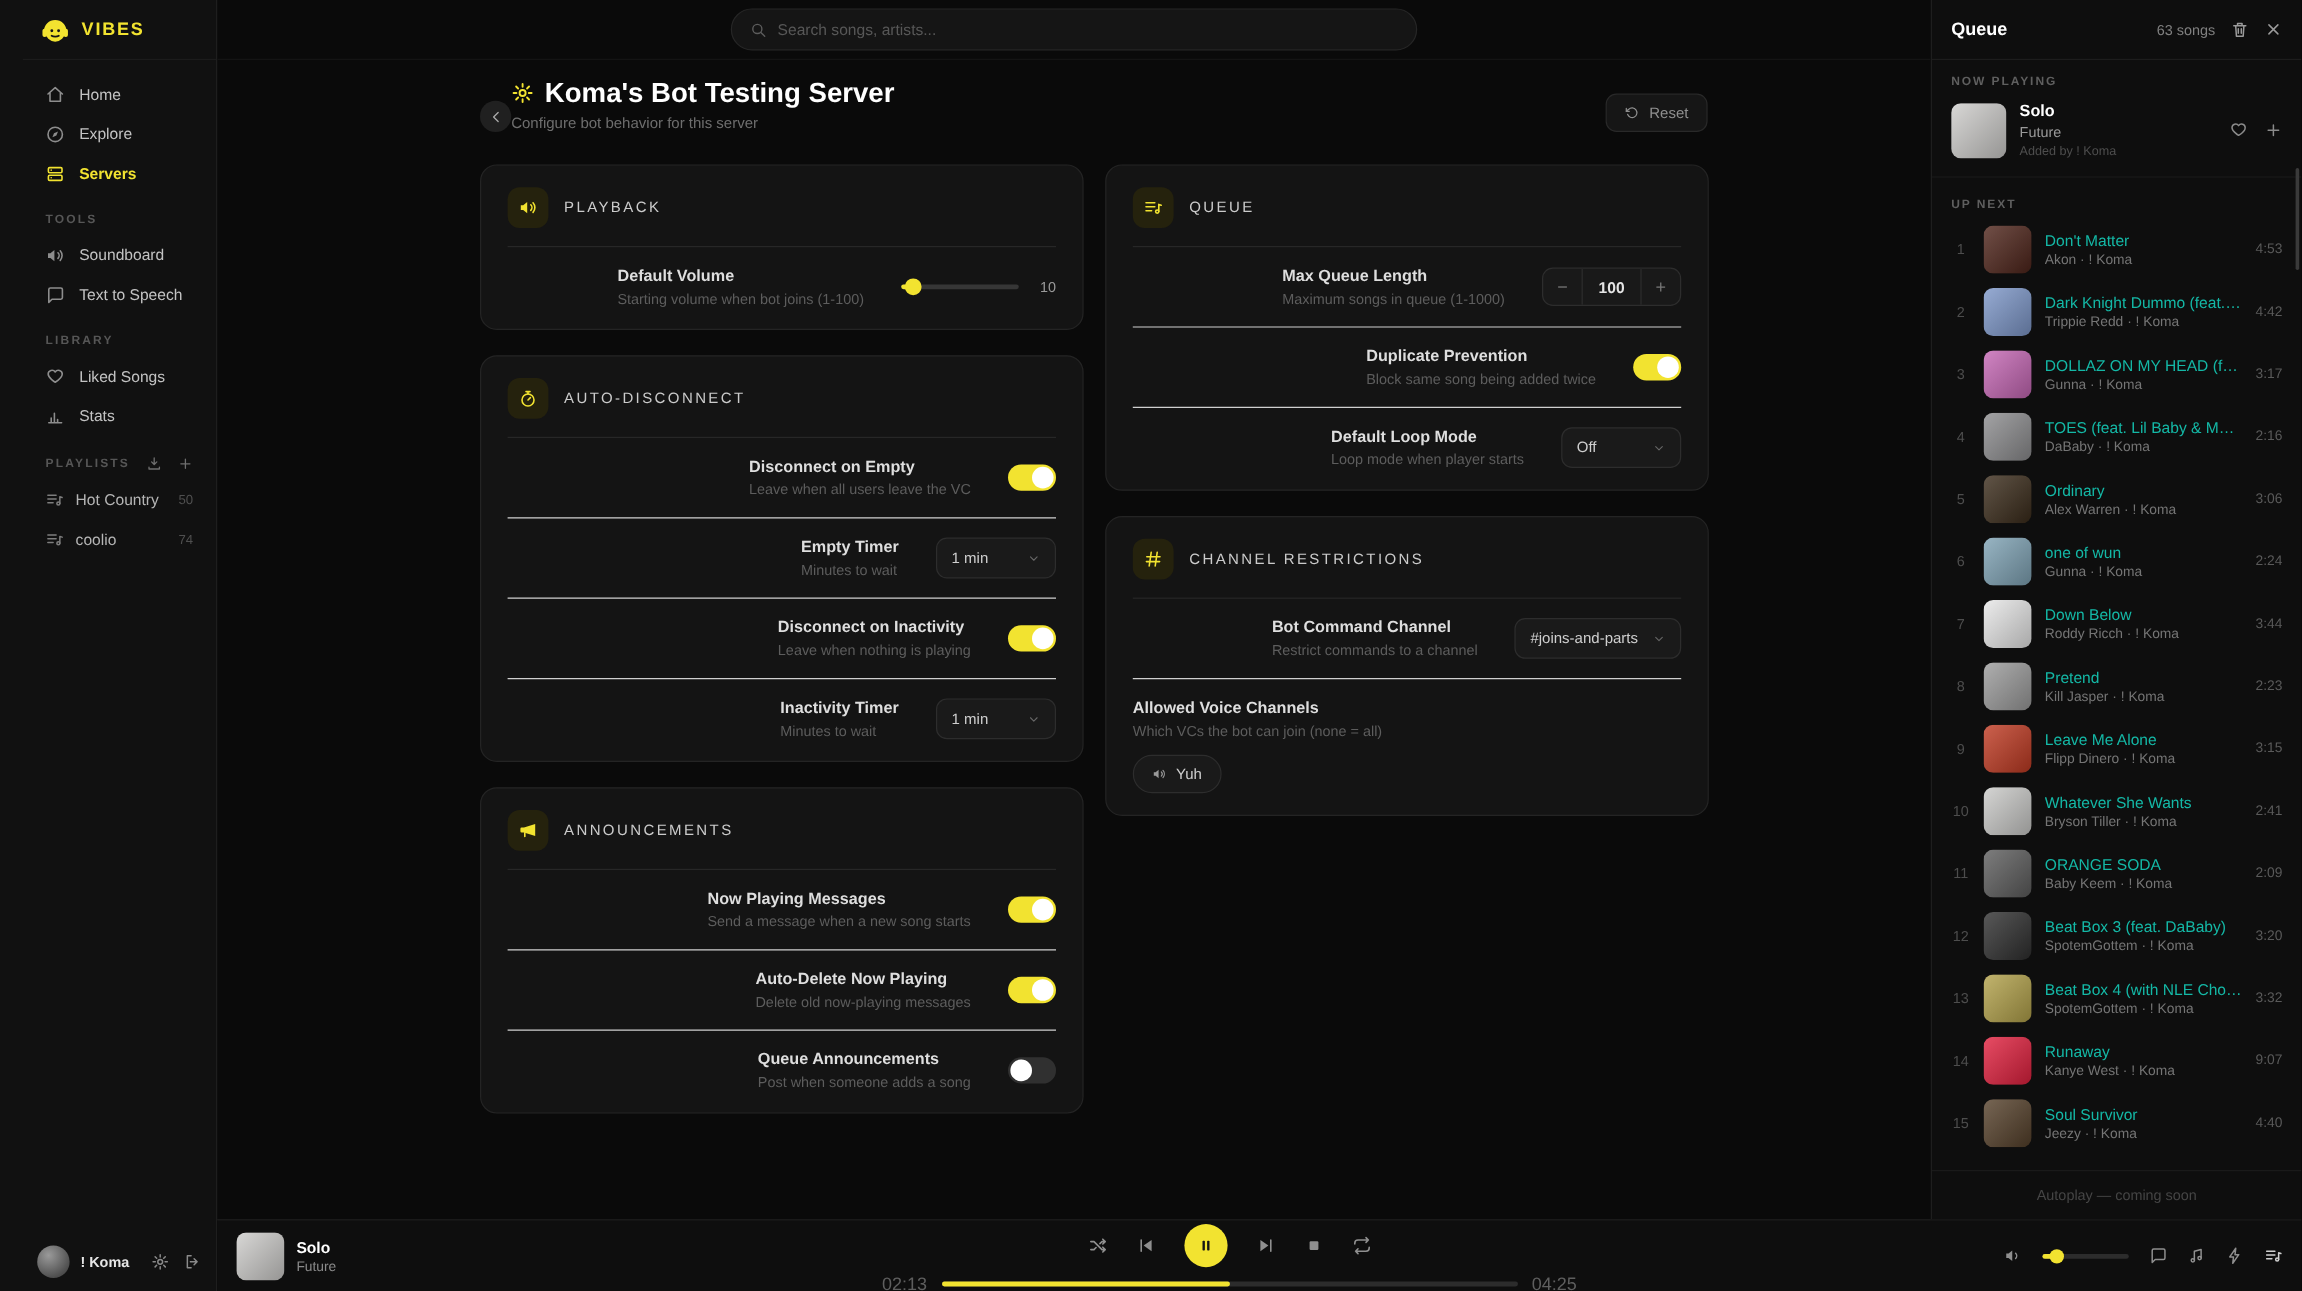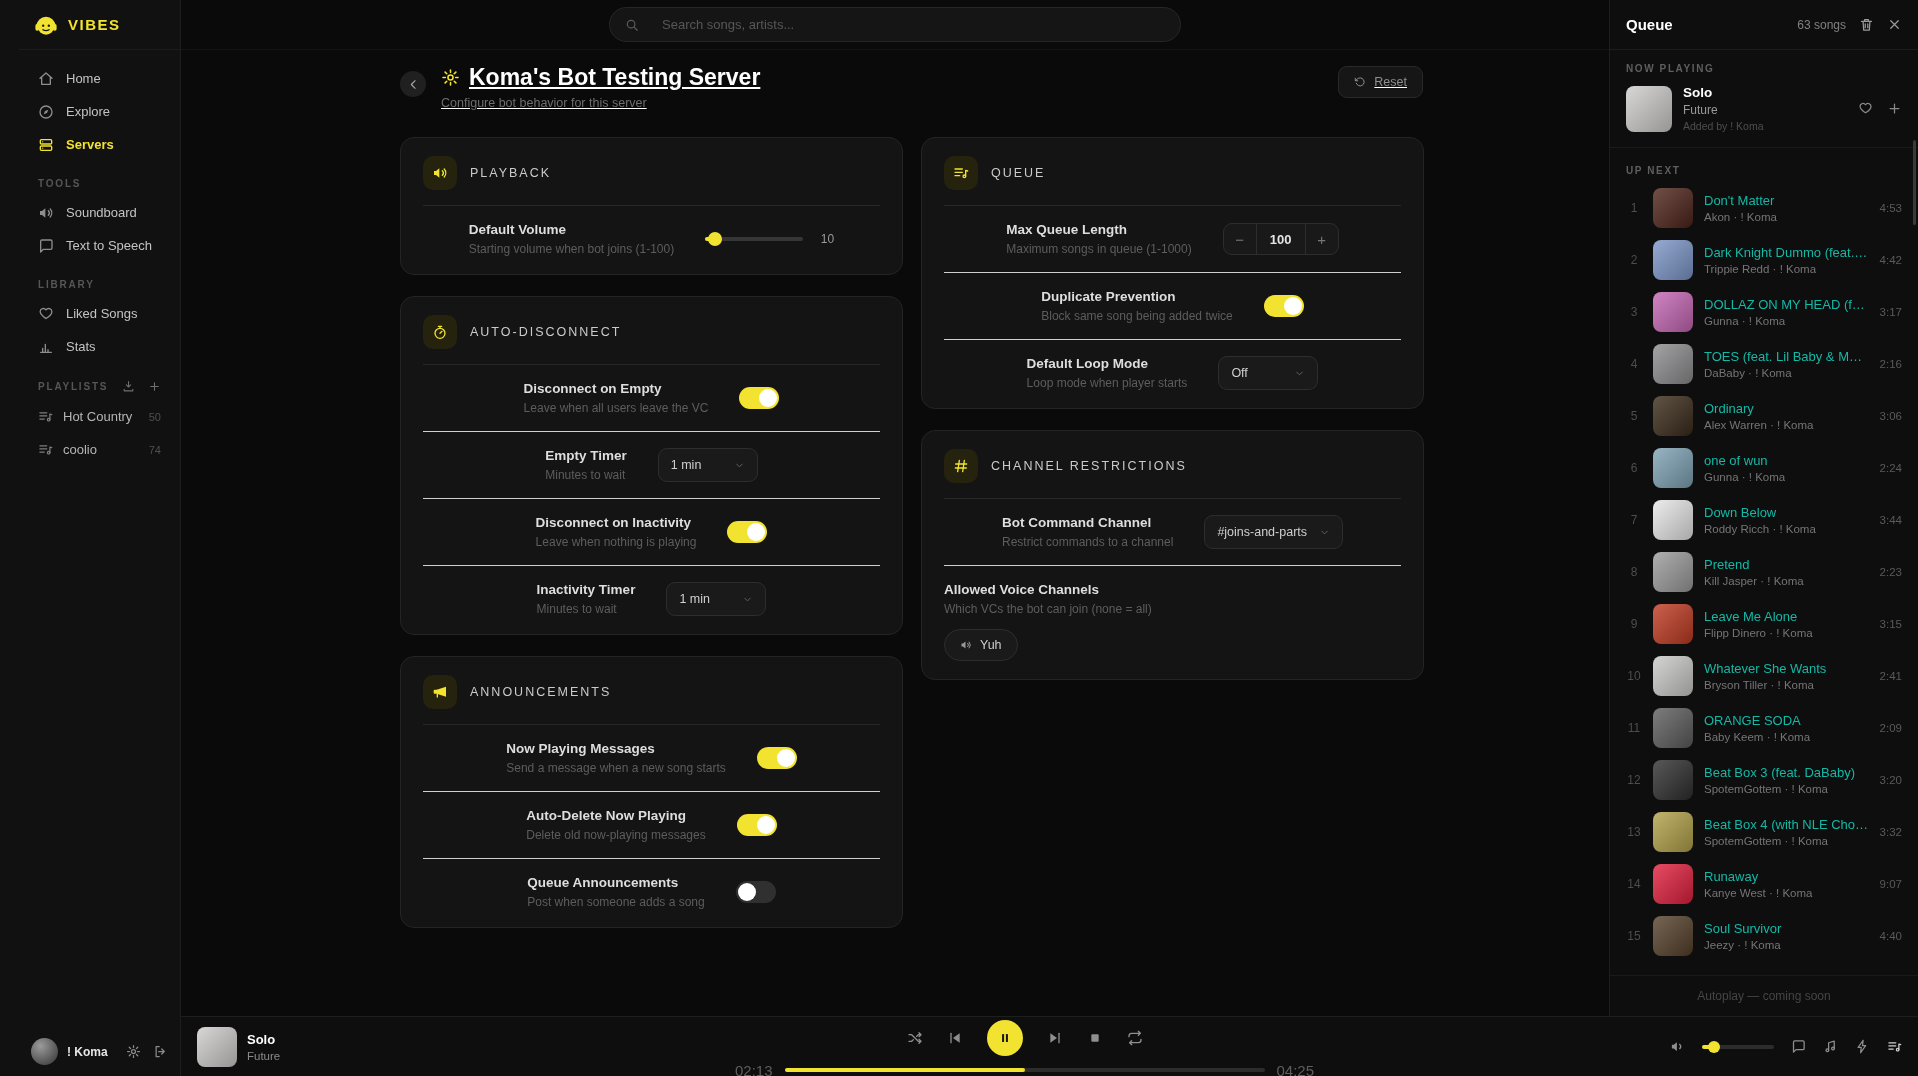--- a/index.html
+++ b/index.html
@@ -39,48 +39,48 @@
     background:radial-gradient(circle at 35% 30%,#9a9a9a,#4c4c4c 75%);}
   .user-name{font-size:12px;font-weight:bold;color:#e6e6e6;}
   .user-icons{margin-left:auto;display:flex;gap:12px;color:#8a8a8a;}
   .user-icons .ic{width:15px;height:15px;cursor:pointer;}
 
   
   .main{grid-row:1;grid-column:2;overflow:hidden;display:flex;flex-direction:column;}
   .topbar{height:50px;flex:none;display:flex;align-items:center;justify-content:center;
     border-bottom:1px solid #141414;}
   .search{width:572px;height:35px;border-radius:18px;background:#151515;
-    border:1px solid #262626;display:flex;align-items:center;gap:23px;padding:0 15px;}
+    border:1px solid #262626;display:flex;align-items:center;gap:9px;padding:0 15px;}
   .search .ic{width:14px;height:14px;color:#5c5c5c;}
   .search input{flex:1;background:transparent;border:none;outline:none;color:#bbb;
     font-size:13px;font-family:inherit;}
   .search input::placeholder{color:#575757;}
   .content{padding:14px 0 0 219px;}
-  .page-header{display:flex;align-items:flex-start;gap:15px;width:1023px;text-decoration:underline;}
+  .page-header{display:flex;align-items:flex-end;width:1023px;}
   .back-btn{width:26px;height:26px;border-radius:50%;background:#202020;color:#aaa;
     display:flex;align-items:center;justify-content:center;margin-top:7px;cursor:pointer;}
   .back-btn .ic{width:13px;height:13px;}
   .title-row{display:flex;align-items:center;gap:9px;}
   .title-row .gear{width:19px;height:19px;color:var(--accent);}
   h1{font-size:23px;font-weight:bold;color:#fff;}
   .subtitle{font-size:12.5px;color:#6e6e6e;margin-top:5px;}
   .reset-btn{margin-left:auto;display:flex;align-items:center;gap:8px;padding:8px 15px;
     background:#161616;border:1px solid #292929;border-radius:9px;color:#8f8f8f;
     font-size:12.5px;cursor:pointer;margin-top:2px;}
   .reset-btn .ic{width:12px;height:12px;}
   .settings{margin-top:27px;display:flex;gap:18px;align-items:flex-start;}
   .col{width:503px;display:flex;flex-direction:column;gap:21px;}
   .card{background:#141414;border:1px solid #242424;border-radius:14px;padding:18px 22px 2px;}
   .card-head{display:flex;align-items:center;gap:13px;padding-bottom:15px;
     border-bottom:1px solid #272727;}
   .card-ic{width:34px;height:34px;border-radius:10px;background:#25220d;color:var(--accent);
     display:flex;align-items:center;justify-content:center;}
   .card-ic .ic{width:16px;height:16px;}
   .card-title{font-size:12.5px;font-weight:normal;letter-spacing:2px;color:#cbcbcb;}
-  .s-row{display:flex;align-items:center;justify-content:center;padding:16px 0;gap:31px;}
+  .s-row{display:flex;align-items:center;justify-content:flex-end;padding:16px 0;gap:31px;}
   .s-row:not(:last-child){border-bottom:1px solid rgba(255,255,255,0.8);}
   .s-row.stacked{display:block;}
   .r-label{font-size:13.5px;font-weight:bold;color:#dedede;}
   .r-desc{font-size:12px;color:#5d5d5d;margin-top:5px;}
   .toggle{width:40px;height:22px;border-radius:11px;background:#303030;position:relative;
     cursor:pointer;flex:none;}
   .toggle.on{background:var(--accent);}
   .toggle .knob{width:18px;height:18px;border-radius:50%;background:#fff;position:absolute;
     top:2px;left:2px;}
   .toggle.on .knob{left:auto;right:2px;}

